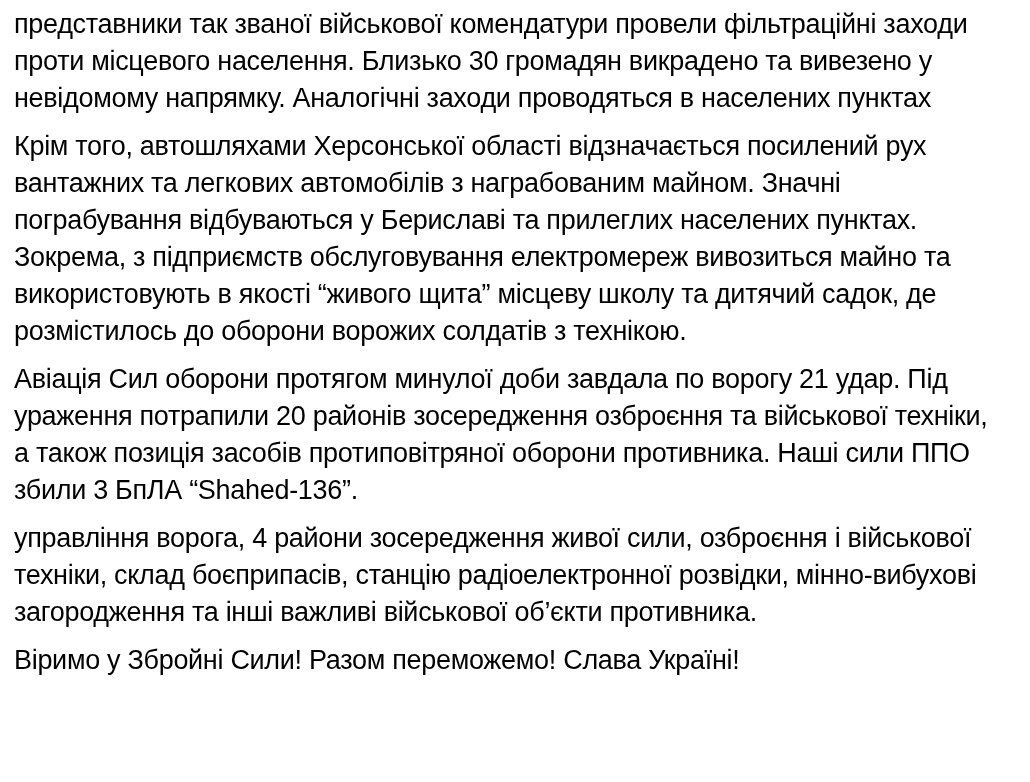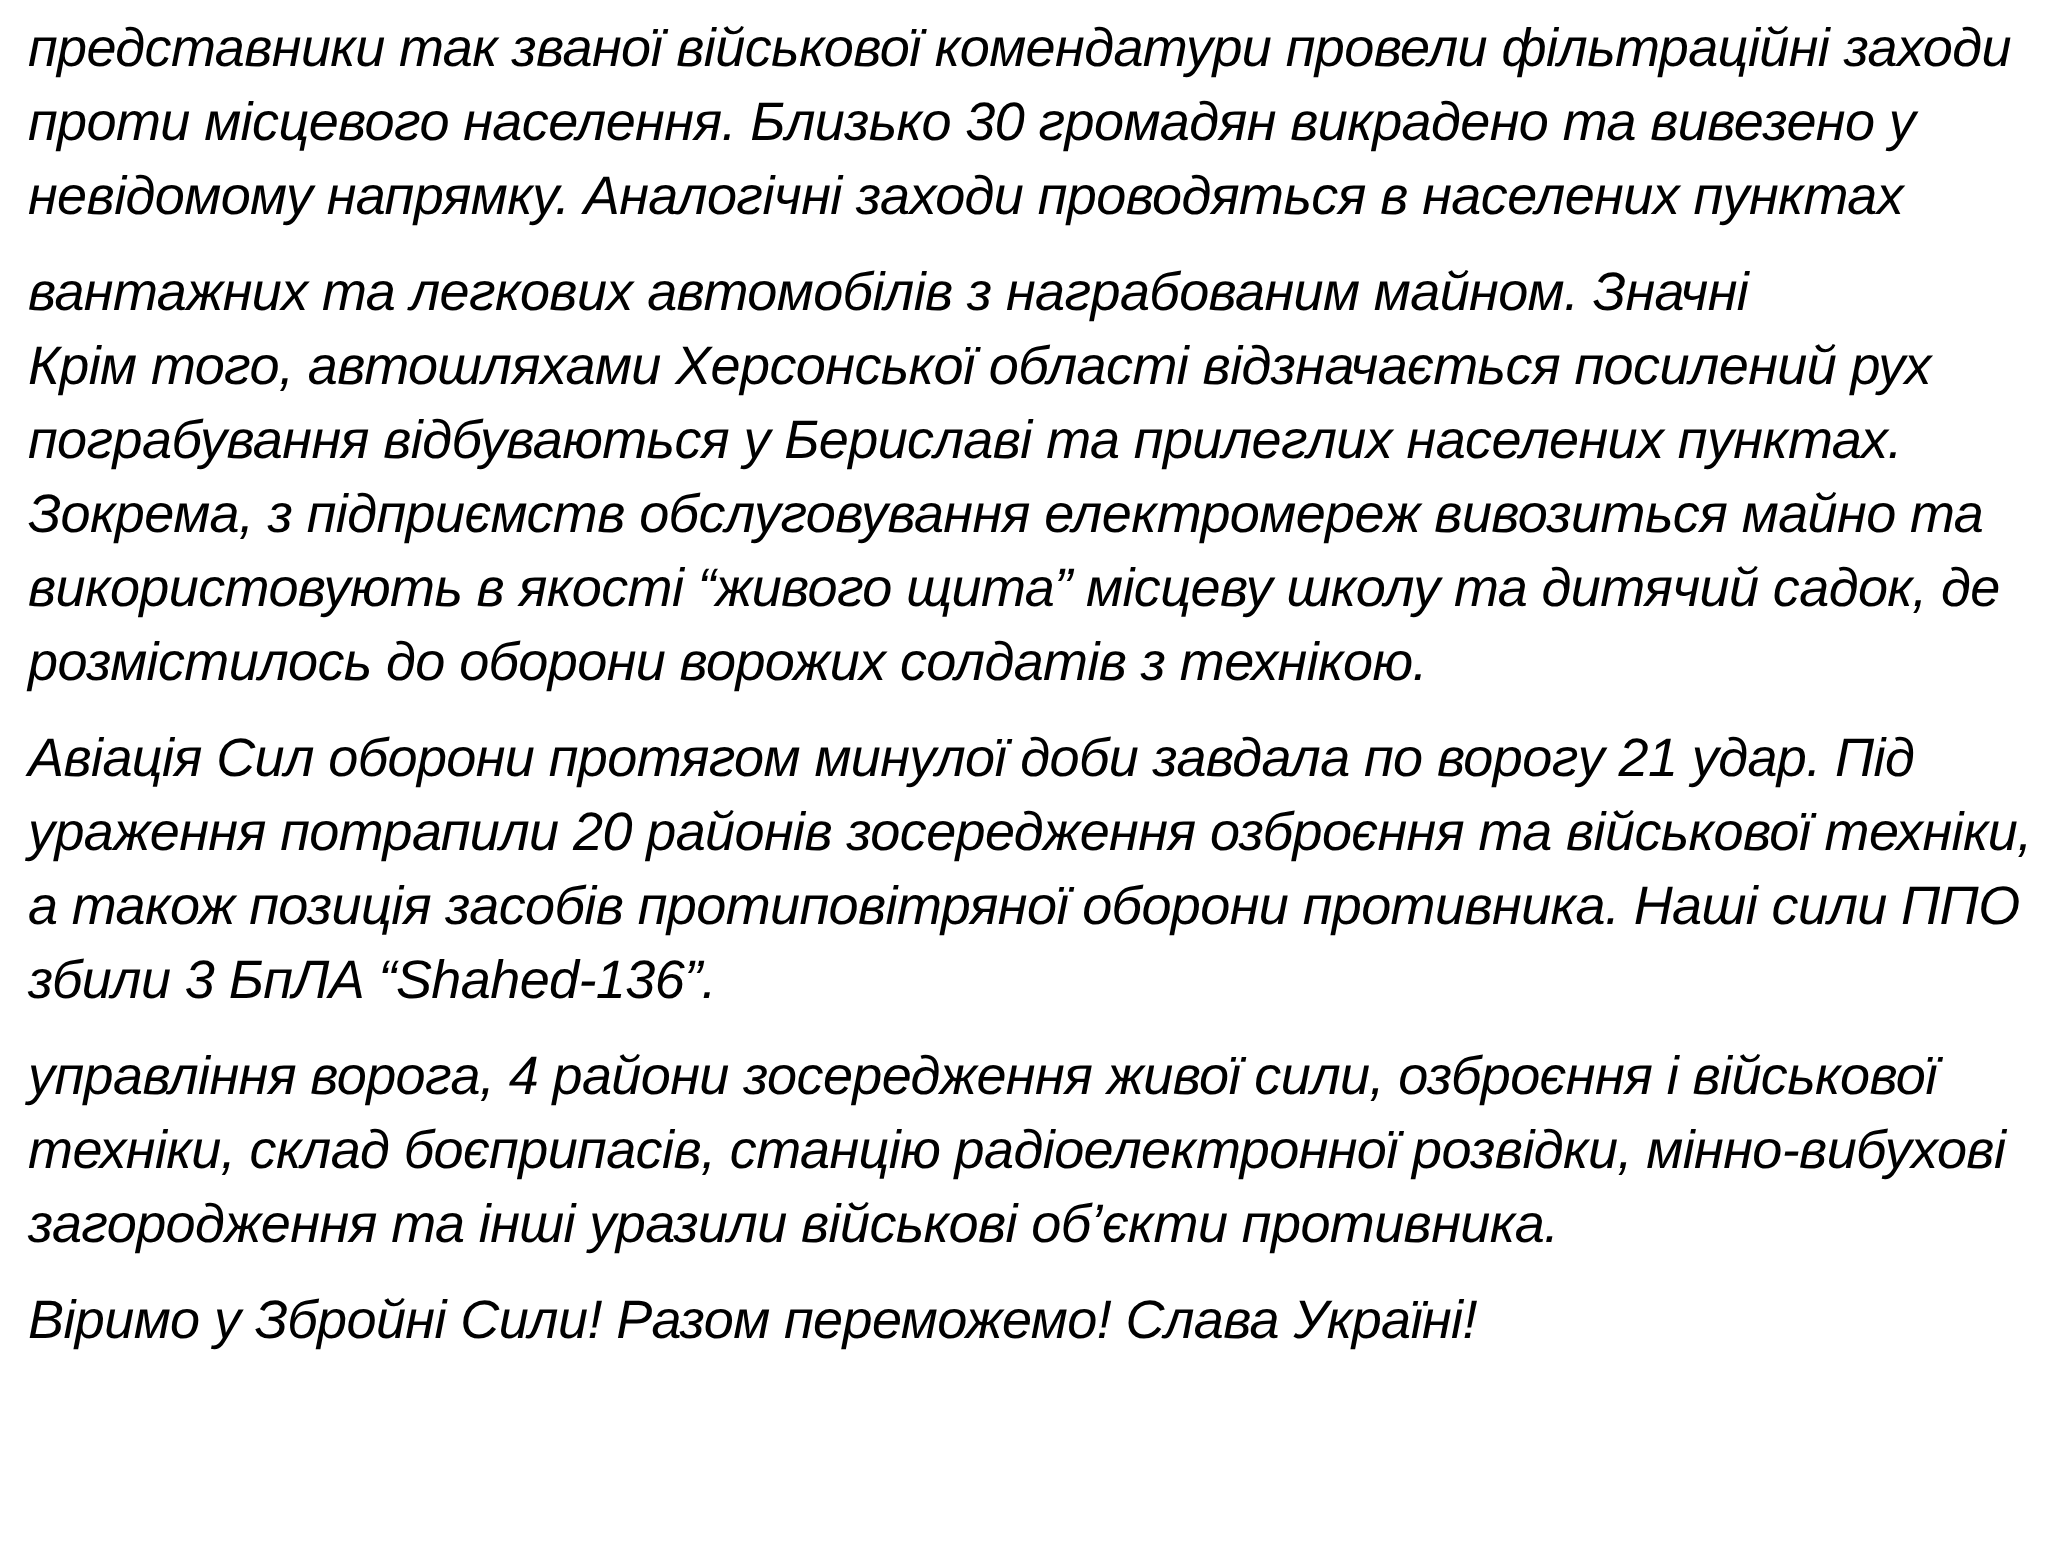--- a/index.html
+++ b/index.html
@@ -21,53 +21,52 @@
     font-size: 27px;
     font-weight: 400;
     line-height: 37px;
     letter-spacing: -0.3px;
   }
   .para {
     margin: 0 0 11px 0;
   }
   .line {
     white-space: pre;
-    font-style: italic;
   }
 </style>
 </head>
 <body>
 
 <div class="doc">
 
   <div class="para">
     <div class="line">представники так званої військової комендатури провели фільтраційні заходи</div>
     <div class="line">проти місцевого населення. Близько 30 громадян викрадено та вивезено у</div>
     <div class="line">невідомому напрямку. Аналогічні заходи проводяться в населених пунктах</div>
   </div>
 
   <div class="para">
+    <div class="line">Крім того, автошляхами Херсонської області відзначається посилений рух</div>
     <div class="line">вантажних та легкових автомобілів з награбованим майном. Значні</div>
-    <div class="line">Крім того, автошляхами Херсонської області відзначається посилений рух</div>
     <div class="line">пограбування відбуваються у Бериславі та прилеглих населених пунктах.</div>
     <div class="line">Зокрема, з підприємств обслуговування електромереж вивозиться майно та</div>
     <div class="line">використовують в якості “живого щита” місцеву школу та дитячий садок, де</div>
     <div class="line">розмістилось до оборони ворожих солдатів з технікою.</div>
   </div>
 
   <div class="para">
     <div class="line">Авіація Сил оборони протягом минулої доби завдала по ворогу 21 удар. Під</div>
     <div class="line">ураження потрапили 20 районів зосередження озброєння та військової техніки,</div>
     <div class="line">а також позиція засобів протиповітряної оборони противника. Наші сили ППО</div>
     <div class="line">збили 3 БпЛА “Shahed-136”.</div>
   </div>
 
   <div class="para">
     <div class="line">управління ворога, 4 райони зосередження живої сили, озброєння і військової</div>
     <div class="line">техніки, склад боєприпасів, станцію радіоелектронної розвідки, мінно-вибухові</div>
-    <div class="line">загородження та інші уразили військові об’єкти противника.</div>
+    <div class="line">загородження та інші важливі військової об’єкти противника.</div>
   </div>
 
   <div class="para">
     <div class="line">Віримо у Збройні Сили! Разом переможемо! Слава Україні!</div>
   </div>
 
 </div>
 
 </body></html>

